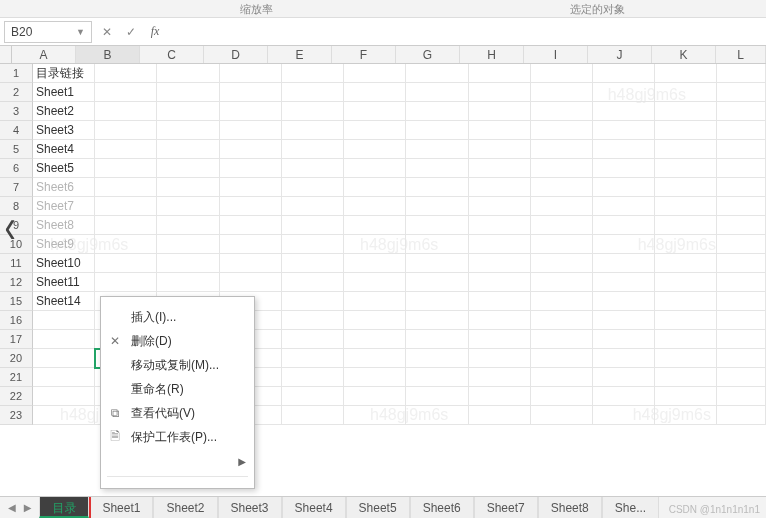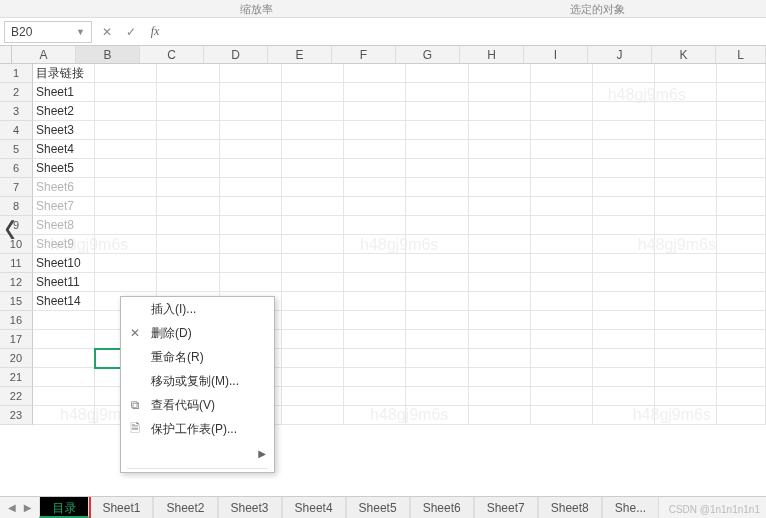--- a/index.html
+++ b/index.html
@@ -118,29 +118,29 @@
   }
   .wm1 { right: 80px; top: 40px; }
   .wm2 { left: 50px; top: 190px; }
   .wm3 { left: 360px; top: 190px; }
   .wm4 { right: 50px; top: 190px; }
   .wm5 { left: 60px; top: 360px; }
   .wm6 { left: 370px; top: 360px; }
   .wm7 { right: 55px; top: 360px; }
   .context-menu {
     position: absolute;
-    left: 120px;
+    left: 100px;
     top: 250px;
     width: 155px;
     background: #fff;
     border: 1px solid #bbb;
     box-shadow: 2px 2px 6px rgba(0,0,0,0.2);
     font-size: 12px;
     z-index: 10;
-    padding: 0 0;
+    padding: 8px 0;
   }
   .cm-item {
     height: 24px;
     display: flex;
     align-items: center;
     padding: 0 8px 0 6px;
     gap: 8px;
     color: #333;
     cursor: default;
   }
@@ -172,21 +172,21 @@
     padding: 0 12px;
     line-height: 22px;
     border-right: 1px solid #ddd;
     border-left: 1px solid #ddd;
     background: #efefef;
     color: #555;
     font-size: 12px;
     white-space: nowrap;
   }
   .sheet-tab.active {
-    background: #000000;
+    background: #404040;
     color: #21a366;
     border-bottom: 2px solid #21a366;
     outline: 2px solid #d33;
     outline-offset: 0;
     z-index: 2;
     position: relative;
   }
   .credit {
     position: absolute;
     right: 6px;
@@ -535,25 +535,25 @@
     <div class="cm-item">
       <span class="cm-ico"></span>
       <span>插入(I)...</span>
     </div>
     <div class="cm-item">
       <span class="cm-ico">✕</span>
       <span>删除(D)</span>
     </div>
     <div class="cm-item">
       <span class="cm-ico"></span>
+      <span>移动或复制(M)...</span>
+    </div>
+    <div class="cm-item">
+      <span class="cm-ico"></span>
       <span>重命名(R)</span>
-    </div>
-    <div class="cm-item">
-      <span class="cm-ico"></span>
-      <span>移动或复制(M)...</span>
     </div>
     <div class="cm-item">
       <span class="cm-ico">⧉</span>
       <span>查看代码(V)</span>
     </div>
     <div class="cm-item">
       <span class="cm-ico">🗎</span>
       <span>保护工作表(P)...</span>
     </div>
     <div class="cm-item">

